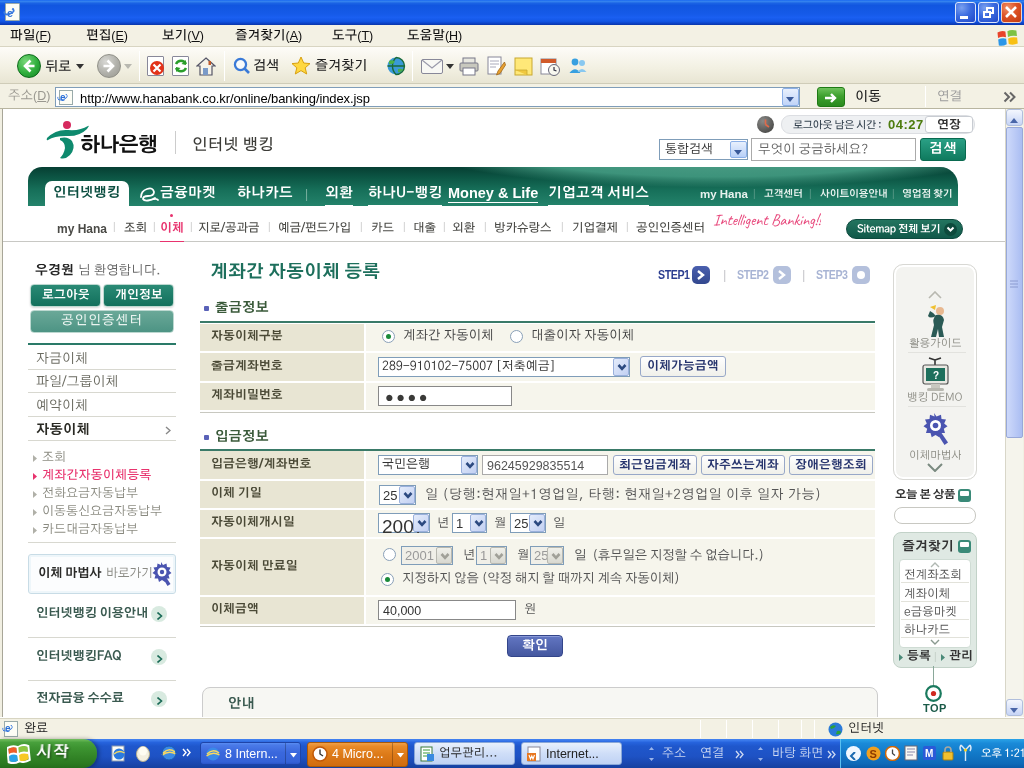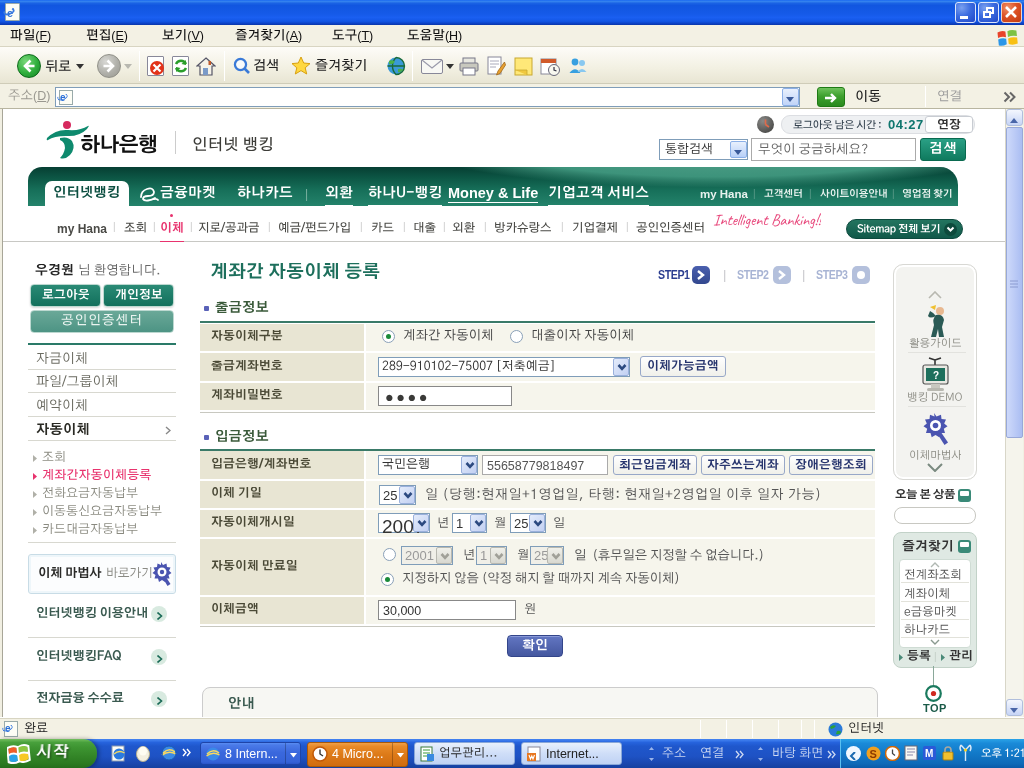--- a/index.html
+++ b/index.html
@@ -486,20 +486,21 @@
         <g transform="translate(0,817)" fill="#9a9890">
           <use href="#g17" x="0"></use>
           <use href="#g18" x="984"></use>
         </g>
       </svg><span style="font-size:12.5px;color:#9a9890;vertical-align:top;line-height:15px">(<span style="text-decoration:underline">D</span>)</span></div>
     <div class="a" style="left:55px;top:3px;width:745px;height:20px;background:#fff;border:1px solid #7f9db9">
  <div class="a" style="left:3px;top:2px;width:14px;height:15px;background:#fdfdf5;border:1px solid #9aa">
         <div class="a" style="left:0px;top:1px;font-size:10px;font-weight:bold;color:#2a6fd8">e</div>
         <div class="a" style="left:-3px;top:3px;width:11px;height:6px;border:1.5px solid #3a7ae0;border-radius:50%;transform:rotate(-20deg);border-top-color:transparent"></div>
       </div>
+ <div class="a" style="left:24px;top:3px;font-size:13px;color:#000;letter-spacing:-0.1px">http://www.hanabank.co.kr/online/banking/index.jsp</div>
  <div class="a" style="left:726px;top:0px;width:17px;height:18px;background:linear-gradient(180deg,#e8f0fd,#c0d4f8);border:1px solid #8cb0e8;border-radius:2px"><svg width="9" height="6" style="margin:6px 0 0 3px">
           <path d="M0 0 L8 0 L4 5 Z" fill="#3a5a9a"></path>
         </svg></div>
 </div>
     <div class="a" style="left:817px;top:3px;width:28px;height:20px;background:linear-gradient(180deg,#6ec25c 0%,#3ea02e 45%,#2a8a1e 100%);border:1px solid #1e7a14;border-radius:3px"><svg width="16" height="12" style="margin:4px 0 0 6px">
         <path d="M1 6 L10 6 M7 2 L11 6 L7 10" stroke="#fff" stroke-width="2.4" fill="none"></path>
       </svg></div>
     <div class="a" style="left:855px;top:6px"><svg style="vertical-align:top;" width="26.3" height="13.5" viewBox="0 0 1992 1024">
         <g transform="translate(0,817)" fill="#222">
           <use href="#g19" x="0"></use>
@@ -552,21 +553,21 @@
         <use href="#g32" x="957"></use>
         <use href="#g33" x="1914"></use>
         <use href="#g34" x="2871"></use>
         <use href="#g35" x="4039"></use>
         <use href="#g36" x="4996"></use>
         <use href="#g37" x="6164"></use>
         <use href="#g38" x="7121"></use>
         <use href="#g39" x="8289"></use>
       </g>
     </svg></div>
-<div class="a" style="left:888px;top:117px;font-size:13px;font-weight:bold;color:#0f766e;letter-spacing:0.5px">04:27</div>
+<div class="a" style="left:888px;top:117px;font-size:13px;font-weight:bold;color:#4d7c0f;letter-spacing:0.5px">04:27</div>
 <div class="a" style="left:925px;top:116px;width:48px;height:17px;background:#fff;border:1px solid #c8ccd2;border-radius:3px;text-align:center"><svg style="vertical-align:top;margin-top:2px" width="23.9" height="12.0" viewBox="0 0 2040 1024">
       <g transform="translate(0,817)" fill="#333">
         <use href="#g40" x="0"></use>
         <use href="#g41" x="1020"></use>
       </g>
     </svg></div>
 <div class="a" style="left:659px;top:139px;width:89px;height:21px;background:#fff;border:1px solid #7f9db9"></div>
 <div class="a" style="left:665px;top:143px"><svg style="vertical-align:top;" width="48.0" height="12.5" viewBox="0 0 3936 1024">
       <g transform="translate(0,817)" fill="#333">
         <use href="#g42" x="0"></use>
@@ -1276,21 +1277,21 @@
         <use href="#g224" x="0"></use>
         <use href="#g225" x="984"></use>
         <use href="#g226" x="1968"></use>
         <use href="#g227" x="2952"></use>
       </g>
     </svg></div>
 <div class="a" style="left:461px;top:456px;width:16px;height:18px;background:linear-gradient(135deg,#e4ecfb,#c2d0f2);border:1px solid #9ab0dc;border-radius:2px"><svg width="12" height="9" style="margin:4px 0 0 2px;vertical-align:top">
       <path d="M2.5 2 L6 5.8 L9.5 2" stroke="#2c4a80" stroke-width="2.6" fill="none"></path>
     </svg></div>
 <div class="a" style="left:482px;top:455px;width:126px;height:20px;background:#fff;border:1px solid #aaa"></div>
-<div class="a" style="left:487px;top:459px;font-size:12.5px;color:#555">55658779818497</div>
+<div class="a" style="left:487px;top:459px;font-size:12.5px;color:#555">96245929835514</div>
 <div class="a" style="left:613px;top:455px;width:84px;height:20px;background:linear-gradient(180deg,#fff,#f0f0ea);border:1px solid #98a8c8;border-radius:3px;text-align:center"><svg style="vertical-align:top;margin-top:3px" width="71.7" height="12.0" viewBox="0 0 6120 1024">
       <g transform="translate(0,817)" fill="#27356e">
         <use href="#g228" x="0"></use>
         <use href="#g229" x="1020"></use>
         <use href="#g219" x="2040"></use>
         <use href="#g62" x="3060"></use>
         <use href="#g189" x="4080"></use>
         <use href="#g190" x="5100"></use>
       </g>
     </svg></div>
@@ -1453,21 +1454,21 @@
         <use href="#g200" x="15399"></use>
         <use href="#g262" x="16367"></use>
         <use href="#g151" x="17570"></use>
         <use href="#g172" x="18538"></use>
         <use href="#g48" x="19506"></use>
         <use href="#g152" x="20475"></use>
         <use href="#g247" x="21443"></use>
       </g>
     </svg></div>
 <div class="a" style="left:378px;top:600px;width:138px;height:20px;background:#fff;border:1px solid #888"></div>
-<div class="a" style="left:383px;top:604px;font-size:12.5px;color:#333">30,000</div>
+<div class="a" style="left:383px;top:604px;font-size:12.5px;color:#333">40,000</div>
 <div class="a" style="left:524px;top:603px"><svg style="vertical-align:top;" width="12.0" height="12.5" viewBox="0 0 984 1024">
       <g transform="translate(0,817)" fill="#555">
         <use href="#g263" x="0"></use>
       </g>
     </svg></div>
 <div class="a" style="left:507px;top:635px;width:56px;height:22px;background:linear-gradient(180deg,#6276c2,#44579f);border:1px solid #33458a;border-radius:4px;text-align:center;box-shadow:inset 0 1px 0 #8a9ad8"><svg style="vertical-align:top;margin-top:3px" width="25.9" height="13.0" viewBox="0 0 2040 1024">
       <g transform="translate(0,817)" fill="#fff">
         <use href="#g264" x="0"></use>
         <use href="#g57" x="1020"></use>
       </g>

